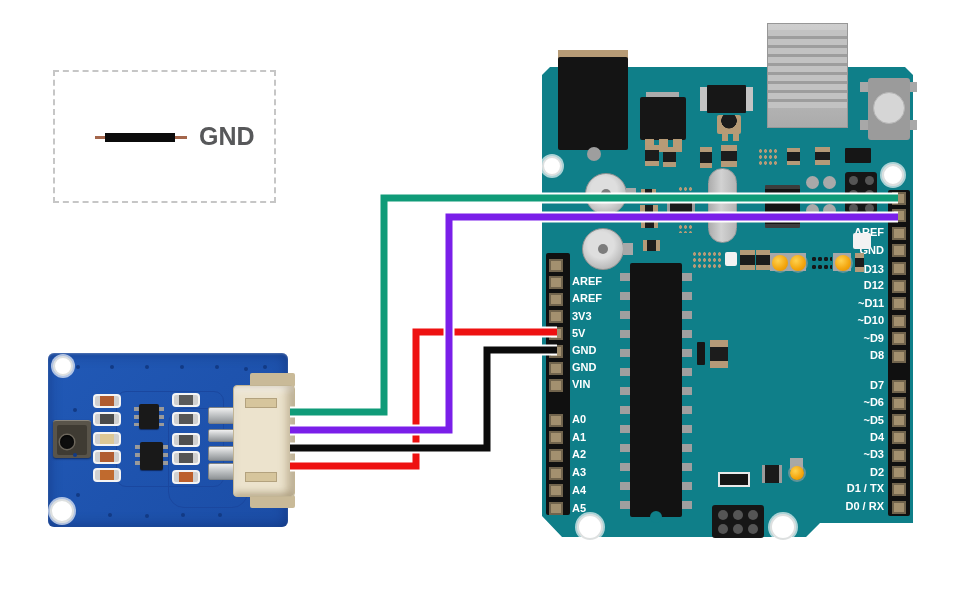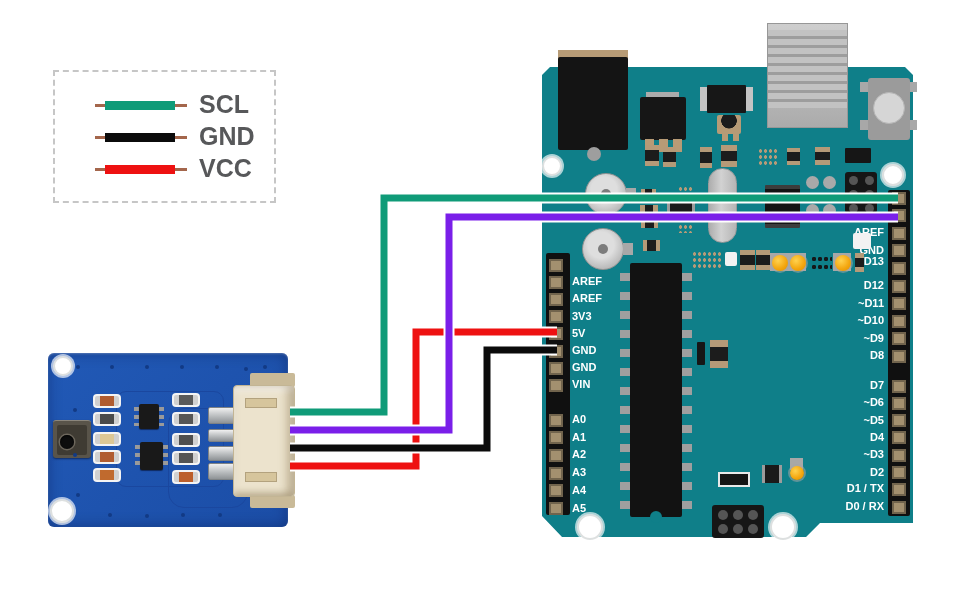--- a/index.html
+++ b/index.html
@@ -55,32 +55,22 @@
   #wires{position:absolute;left:0;top:0;z-index:10;pointer-events:none;}
 </style>
 </head>
 <body>
 
 <div id="stage">
 
   <div id="legend">
       <div class="lrow">
         <div class="lline" style="position: absolute; background: rgb(164, 102, 76);"></div>
-        <div class="lbar" style="position: absolute; background: rgb(15, 155, 120);"></div>
-        <span class="llabel">SCL</span>
-      </div>
-      <div class="lrow">
-        <div class="lline" style="position: absolute; background: rgb(164, 102, 76);"></div>
         <div class="lbar" style="position: absolute; background: rgb(11, 11, 11);"></div>
         <span class="llabel">GND</span>
-      </div>
-      <div class="lrow">
-        <div class="lline" style="position: absolute; background: rgb(164, 102, 76);"></div>
-        <div class="lbar" style="position: absolute; background: rgb(238, 17, 17);"></div>
-        <span class="llabel">VCC</span>
       </div>
     </div>
 
   <div id="module">
     <div id="pcb"></div>
     <div class="trace abs" style="left:68px;top:38px;width:108px;height:96px;"></div>
     <div class="trace abs" style="left:120px;top:55px;width:80px;height:100px;border-radius:16px;"></div>
     <div class="hole abs" style="left:5px;top:3px;width:20px;height:20px;"></div>
     <div class="hole abs" style="left:2px;top:146px;width:24px;height:24px;"></div>
 
@@ -235,21 +225,21 @@
       <span class="pin-label" style="top: 460.8px; left: 30px;">A4</span>
       <div style="position: absolute; left: 7px; top: 479px; width: 14px; height: 13px; background: rgb(163, 144, 111); box-shadow: rgba(0, 0, 0, 0.3) 0px 0px 0px 2px inset;"></div>
       <span class="pin-label" style="top: 478.5px; left: 30px;">A5</span>
       <div style="position: absolute; left: 350px; top: 168.5px; width: 14px; height: 13px; background: rgb(163, 144, 111); box-shadow: rgba(0, 0, 0, 0.3) 0px 0px 0px 2px inset;"></div>
       <div style="position: absolute; left: 350px; top: 186.1px; width: 14px; height: 13px; background: rgb(163, 144, 111); box-shadow: rgba(0, 0, 0, 0.3) 0px 0px 0px 2px inset;"></div>
       <div style="position: absolute; left: 350px; top: 203.7px; width: 14px; height: 13px; background: rgb(163, 144, 111); box-shadow: rgba(0, 0, 0, 0.3) 0px 0px 0px 2px inset;"></div>
       <span class="pin-label r" style="top: 203.2px; right: 29px;">AREF</span>
       <div style="position: absolute; left: 350px; top: 221.3px; width: 14px; height: 13px; background: rgb(163, 144, 111); box-shadow: rgba(0, 0, 0, 0.3) 0px 0px 0px 2px inset;"></div>
       <span class="pin-label r" style="top: 220.8px; right: 29px;">GND</span>
       <div style="position: absolute; left: 350px; top: 238.9px; width: 14px; height: 13px; background: rgb(163, 144, 111); box-shadow: rgba(0, 0, 0, 0.3) 0px 0px 0px 2px inset;"></div>
-      <span class="pin-label r" style="top: 232px; right: 29px;">D13</span>
+      <span class="pin-label r" style="top: 240px; right: 29px;">D13</span>
       <div style="position: absolute; left: 350px; top: 256.5px; width: 14px; height: 13px; background: rgb(163, 144, 111); box-shadow: rgba(0, 0, 0, 0.3) 0px 0px 0px 2px inset;"></div>
       <span class="pin-label r" style="top: 256px; right: 29px;">D12</span>
       <div style="position: absolute; left: 350px; top: 274.1px; width: 14px; height: 13px; background: rgb(163, 144, 111); box-shadow: rgba(0, 0, 0, 0.3) 0px 0px 0px 2px inset;"></div>
       <span class="pin-label r" style="top: 273.6px; right: 29px; margin-left: 8px;">~D11</span>
       <div style="position: absolute; left: 350px; top: 291.7px; width: 14px; height: 13px; background: rgb(163, 144, 111); box-shadow: rgba(0, 0, 0, 0.3) 0px 0px 0px 2px inset;"></div>
       <span class="pin-label r" style="top: 291.2px; right: 29px;">~D10</span>
       <div style="position: absolute; left: 350px; top: 309.3px; width: 14px; height: 13px; background: rgb(163, 144, 111); box-shadow: rgba(0, 0, 0, 0.3) 0px 0px 0px 2px inset;"></div>
       <span class="pin-label r" style="top: 308.8px; right: 29px;">~D9</span>
       <div style="position: absolute; left: 350px; top: 326.9px; width: 14px; height: 13px; background: rgb(163, 144, 111); box-shadow: rgba(0, 0, 0, 0.3) 0px 0px 0px 2px inset;"></div>
       <span class="pin-label r" style="top: 326.4px; right: 29px;">D8</span>

